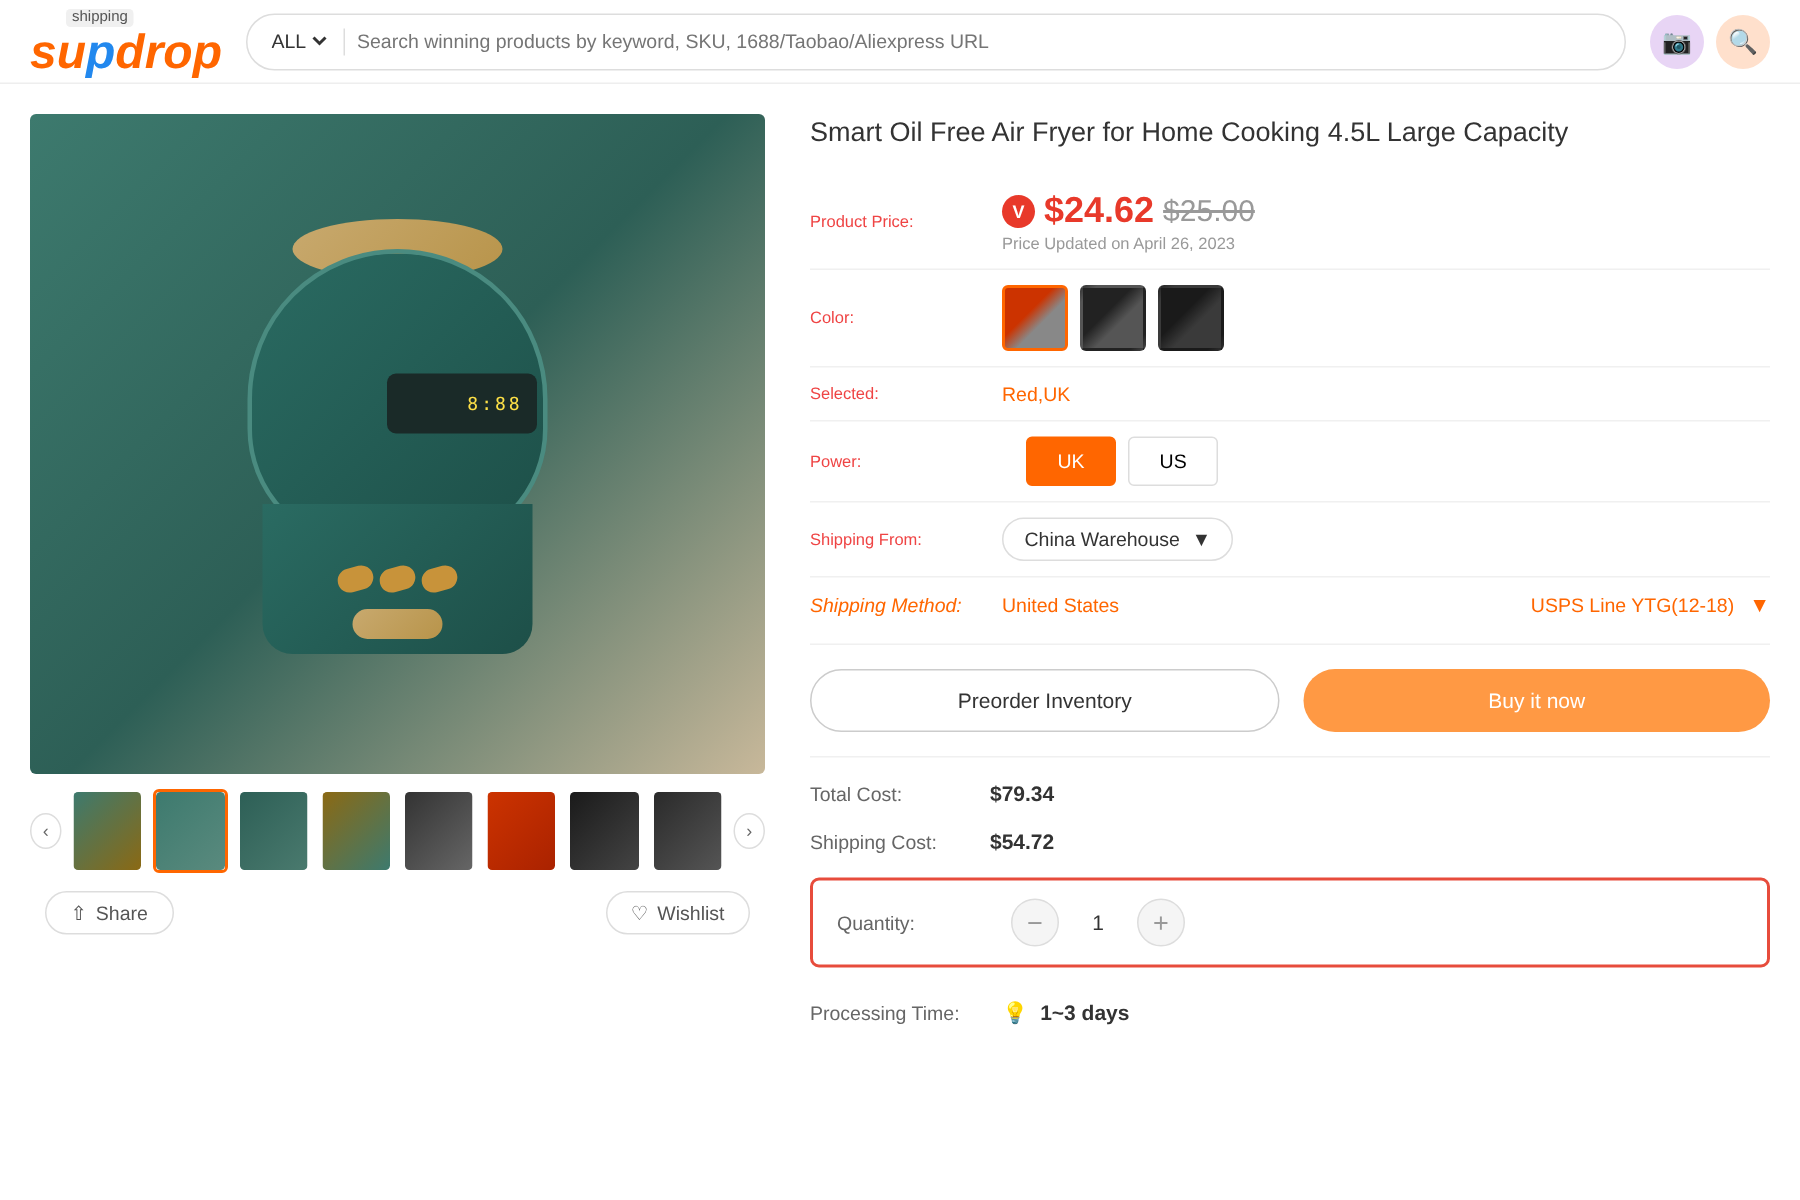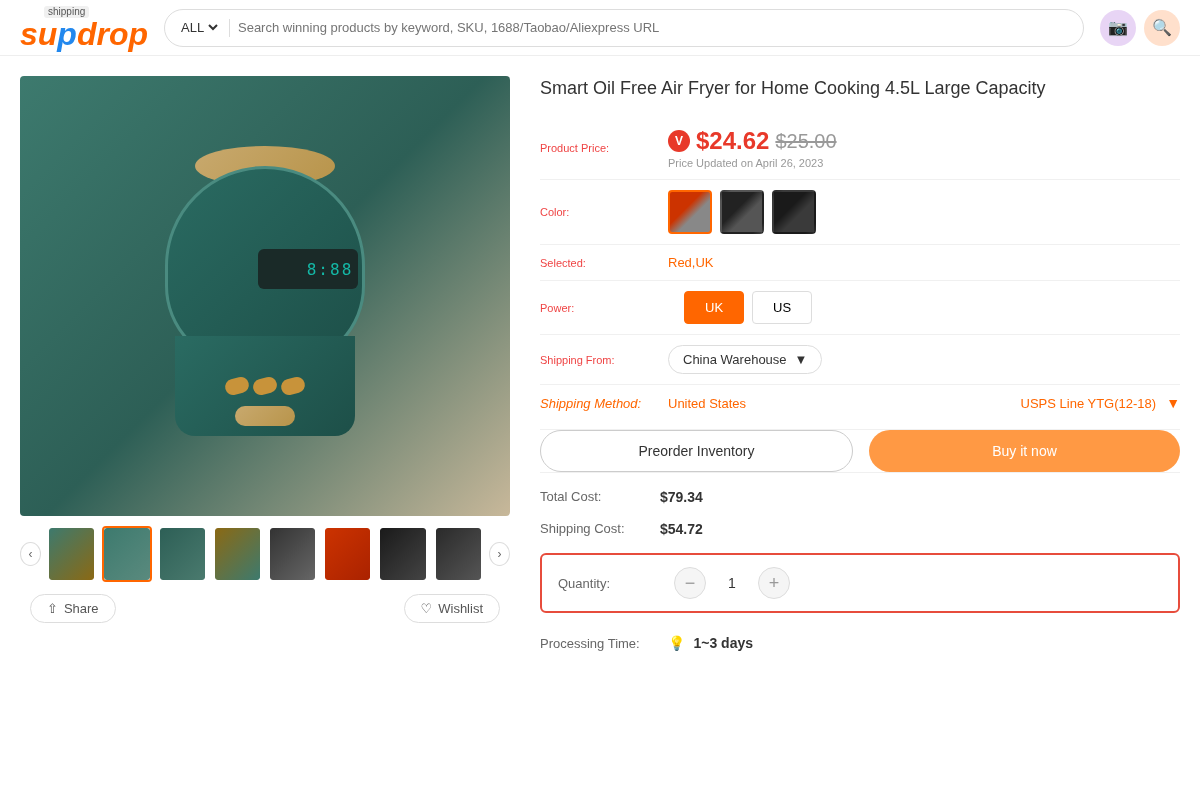--- a/index.html
+++ b/index.html
@@ -136,22 +136,22 @@
       height: 40px;
       background: #1a2a28;
       border-radius: 6px;
       position: absolute;
       top: 80px;
       left: 90px;
       display: flex;
       align-items: center;
       justify-content: center;
       font-family: monospace;
-      color: #14b8a6;
-      font-size: 16px;
+      color: #fde047;
+      font-size: 12px;
       letter-spacing: 2px;
       padding-left: 44px;
     }
     .air-fryer-basket {
       width: 180px;
       height: 100px;
       background: linear-gradient(135deg, #2a6b62 0%, #1d4f48 100%);
       border-radius: 0 0 20px 20px;
       position: absolute;
       top: 200px;
@@ -370,21 +370,21 @@
       font-size: 13px;
     }
     .shipping-method-right {
       margin-left: auto;
       color: #ff6600;
       font-size: 13px;
     }
     .action-buttons {
       display: flex;
       gap: 16px;
-      padding: 0 0;
+      padding: 16px 0;
       border-top: 1px solid #f0f0f0;
       border-bottom: 1px solid #f0f0f0;
       margin: 8px 0;
     }
     .preorder-btn {
       flex: 1;
       padding: 12px;
       border: 1px solid #ccc;
       border-radius: 24px;
       background: #fff;
@@ -399,20 +399,21 @@
       border: none;
       border-radius: 24px;
       background: #ff9944;
       font-size: 14px;
       color: #fff;
       cursor: pointer;
       text-align: center;
     }
     .cost-row {
       display: flex;
+      align-items: center;
       padding: 8px 0;
     }
     .cost-label {
       color: #666;
       min-width: 120px;
       font-size: 13px;
     }
     .cost-value {
       font-weight: bold;
       font-size: 14px;

